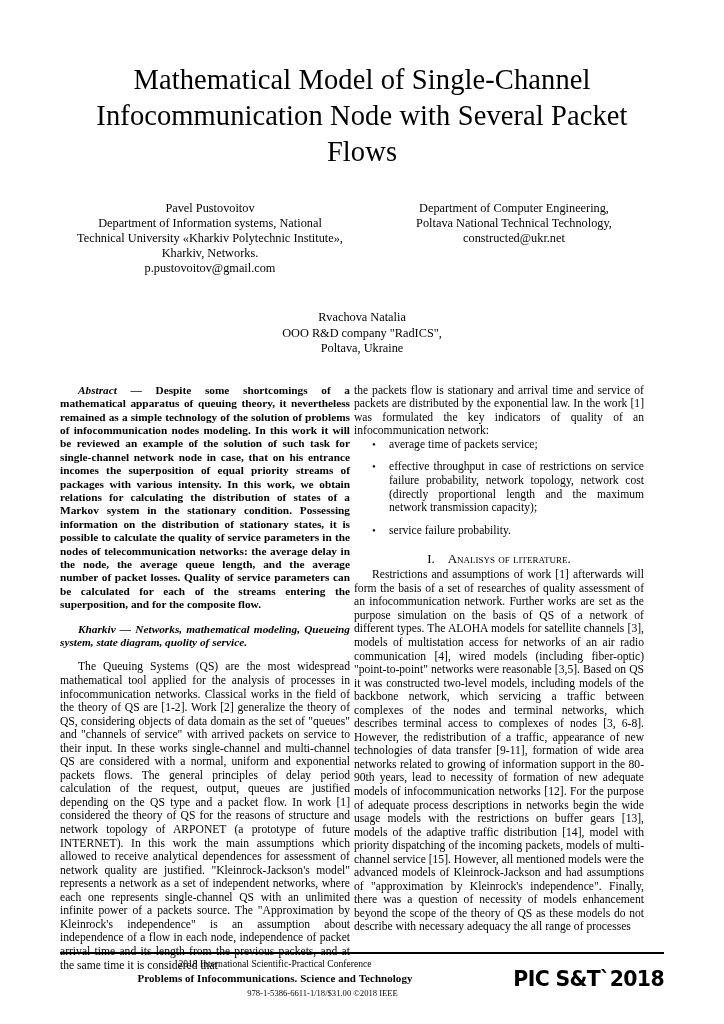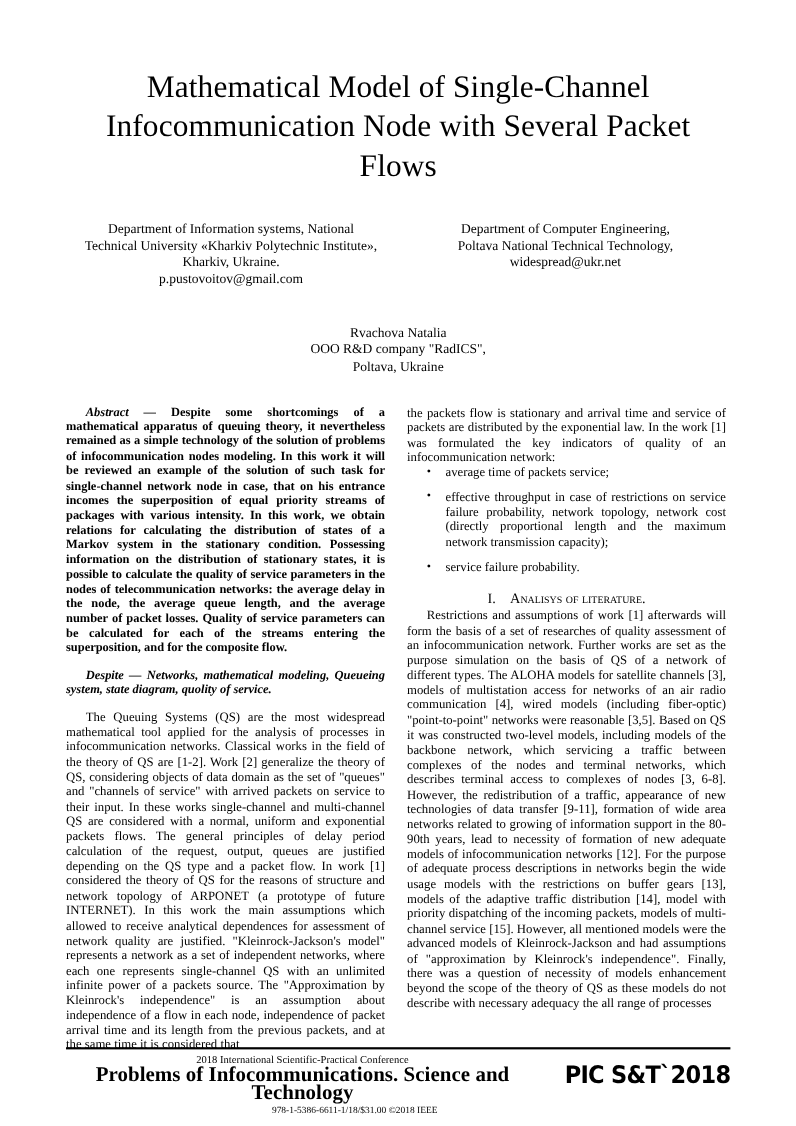--- a/index.html
+++ b/index.html
@@ -56,21 +56,21 @@
   .authors-center {
     margin-top: 34px;
     text-align: center;
     font-size: 12.3px;
     line-height: 15.1px;
   }
   
   .columns {
     display: flex;
     margin-top: 28px;
-    gap: 20px;
+    gap: 4px;
   }
   .col {
     width: 290px;
     font-size: 11.6px;
     line-height: 13.55px;
     text-align: justify;
   }
   p.para {
     margin: 0 0 9px 0;
     text-indent: 18px;
@@ -157,21 +157,21 @@
     top: 0;
     width: 430px;
     text-align: center;
   }
   .footer-conf {
     font-size: 9.6px;
     line-height: 12px;
     text-align: center;
   }
   .footer-title {
-    font-size: 19px;
+    font-size: 11px;
     font-weight: bold;
     line-height: 16px;
     letter-spacing: 0.05px;
   }
   .footer-isbn {
     font-size: 8.6px;
     line-height: 12px;
     margin-top: 1px;
     padding-left: 95px;
   }
@@ -191,47 +191,48 @@
 </head>
 <body>
 
 <div class="page">
 
   <h1 class="title">Mathematical Model of Single-Channel Infocommunication Node with Several Packet Flows</h1>
 
   <div class="authors-row">
 
     <div class="author-block">
+      <span class="author-name">Pavel Pustovoitov</span>
       <span class="author-line">Department of Information systems, National</span>
       <span class="author-line">Technical University «Kharkiv Polytechnic Institute»,</span>
-      <span class="author-line">Kharkiv, Ukraine.</span>
+      <span class="author-line">Kharkiv, Networks.</span>
       <span class="author-line">p.pustovoitov@gmail.com</span>
     </div>
 
     <div class="author-block">
       <span class="author-line">Department of Computer Engineering,</span>
       <span class="author-line">Poltava National Technical Technology,</span>
-      <span class="author-line">widespread@ukr.net</span>
+      <span class="author-line">constructed@ukr.net</span>
     </div>
 
   </div>
 
   <div class="authors-center">
     <span class="author-name">Rvachova Natalia</span>
     <span class="author-line">OOO R&amp;D company "RadICS",</span>
     <span class="author-line">Poltava, Ukraine</span>
   </div>
 
   <div class="columns">
 
     <div class="col">
 
       <p class="abstract"><span class="lbl">Abstract</span><span> — </span><span>Despite some shortcomings of a mathematical apparatus of queuing theory, it nevertheless remained as a simple technology of the solution of problems of infocommunication nodes modeling. In this work it will be reviewed an example of the solution of such task for single-channel network node in case, that on his entrance incomes the superposition of equal priority streams of packages with various intensity. In this work, we obtain relations for calculating the distribution of states of a Markov system in the stationary condition. Possessing information on the distribution of stationary states, it is possible to calculate the quality of service parameters in the nodes of telecommunication networks: the average delay in the node, the average queue length, and the average number of packet losses. Quality of service parameters can be calculated for each of the streams entering the superposition, and for the composite flow.</span></p>
 
-      <p class="keywords"><span>Despite</span><span> — </span><span>Networks, mathematical modeling, Queueing system, state diagram, quolity of service.</span></p>
+      <p class="keywords"><span>Kharkiv</span><span> — </span><span>Networks, mathematical modeling, Queueing system, state diagram, quolity of service.</span></p>
 
       <p class="para">The Queuing Systems (QS) are the most widespread mathematical tool applied for the analysis of processes in infocommunication networks. Classical works in the field of the theory of QS are [1-2]. Work [2] generalize the theory of QS, considering objects of data domain as the set of "queues" and "channels of service" with arrived packets on service to their input. In these works single-channel and multi-channel QS are considered with a normal, uniform and exponential packets flows. The general principles of delay period calculation of the request, output, queues are justified depending on the QS type and a packet flow. In work [1] considered the theory of QS for the reasons of structure and network topology of ARPONET (a prototype of future INTERNET). In this work the main assumptions which allowed to receive analytical dependences for assessment of network quality are justified. "Kleinrock-Jackson's model" represents a network as a set of independent networks, where each one represents single-channel QS with an unlimited infinite power of a packets source. The "Approximation by Kleinrock's independence" is an assumption about independence of a flow in each node, independence of packet arrival time and its length from the previous packets, and at the same time it is considered that</p>
 
     </div>
 
     <div class="col">
 
       <p class="para tight" style="text-indent:0">the packets flow is stationary and arrival time and service of packets are distributed by the exponential law. In the work [1] was formulated the key indicators of quality of an infocommunication network:</p>
 
       <ul class="bullets">

